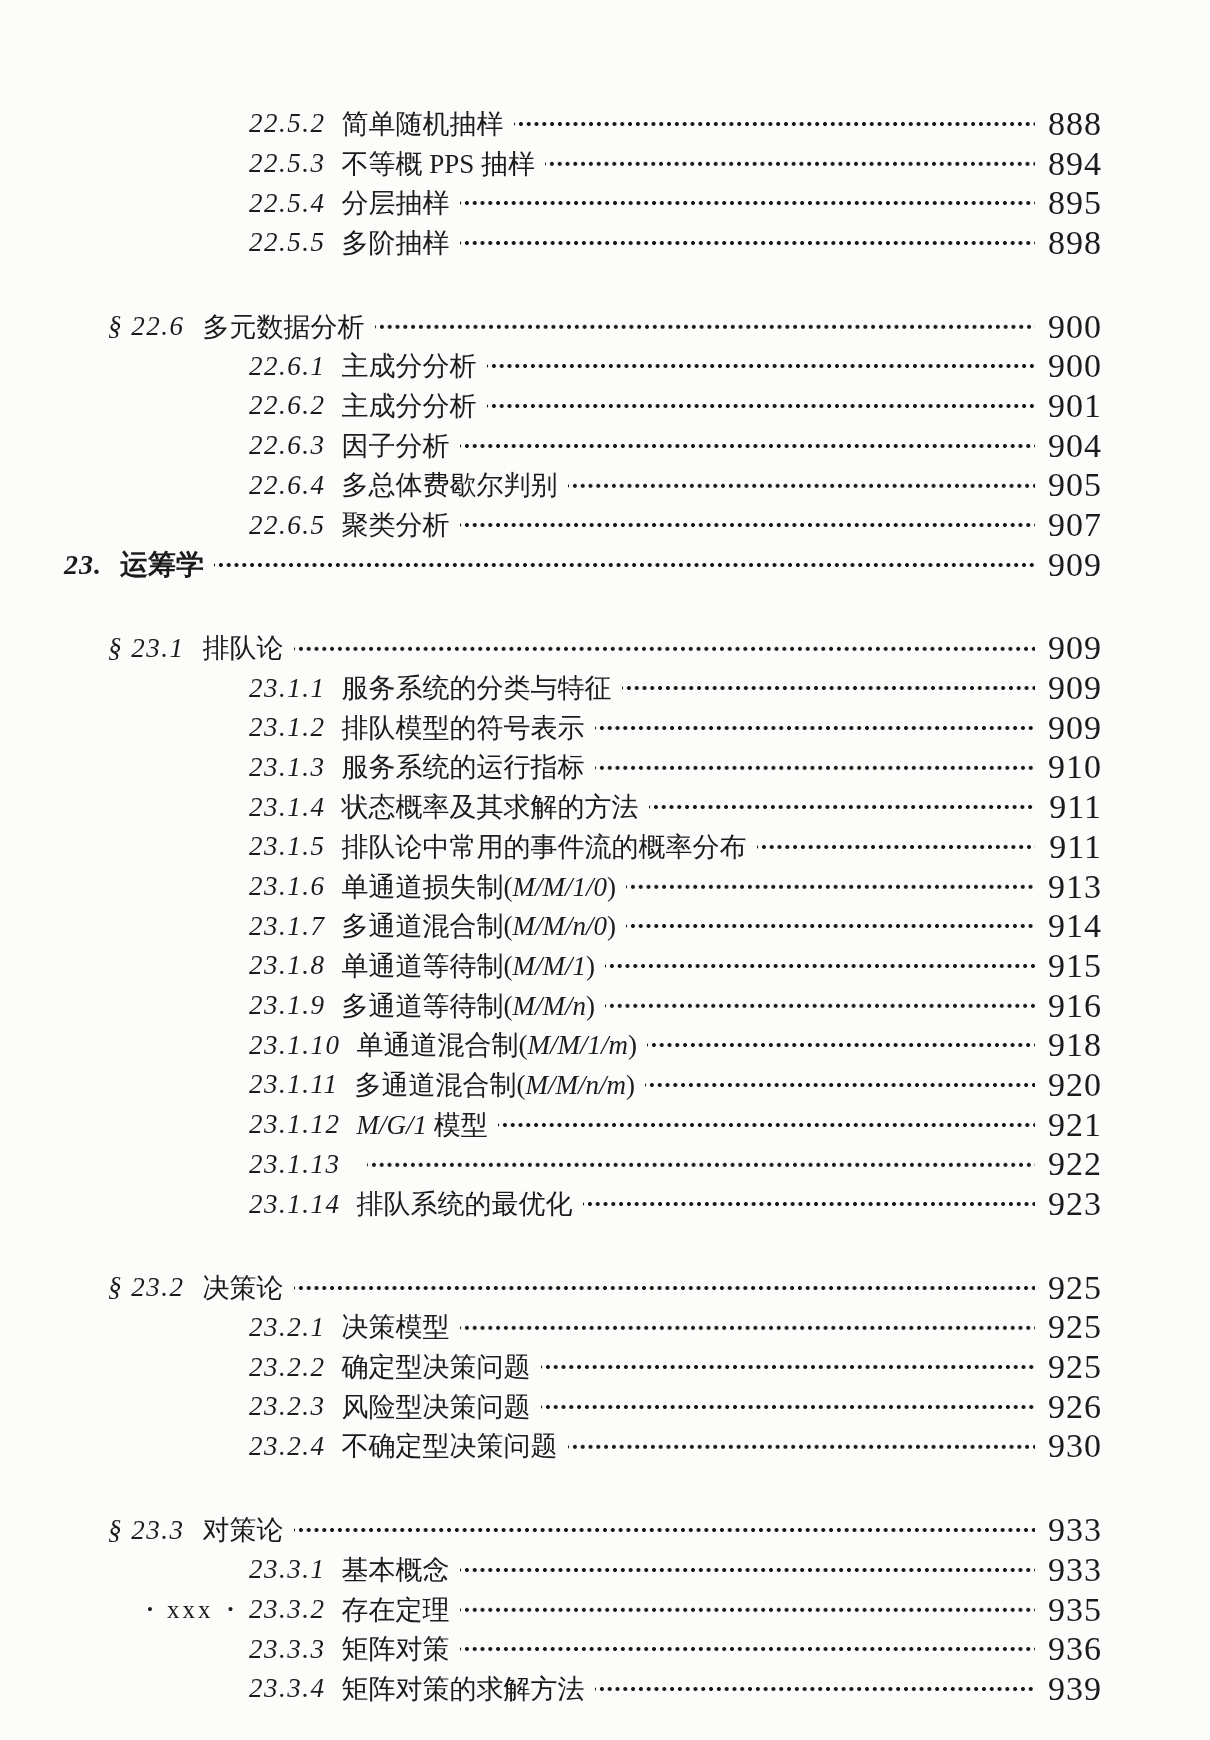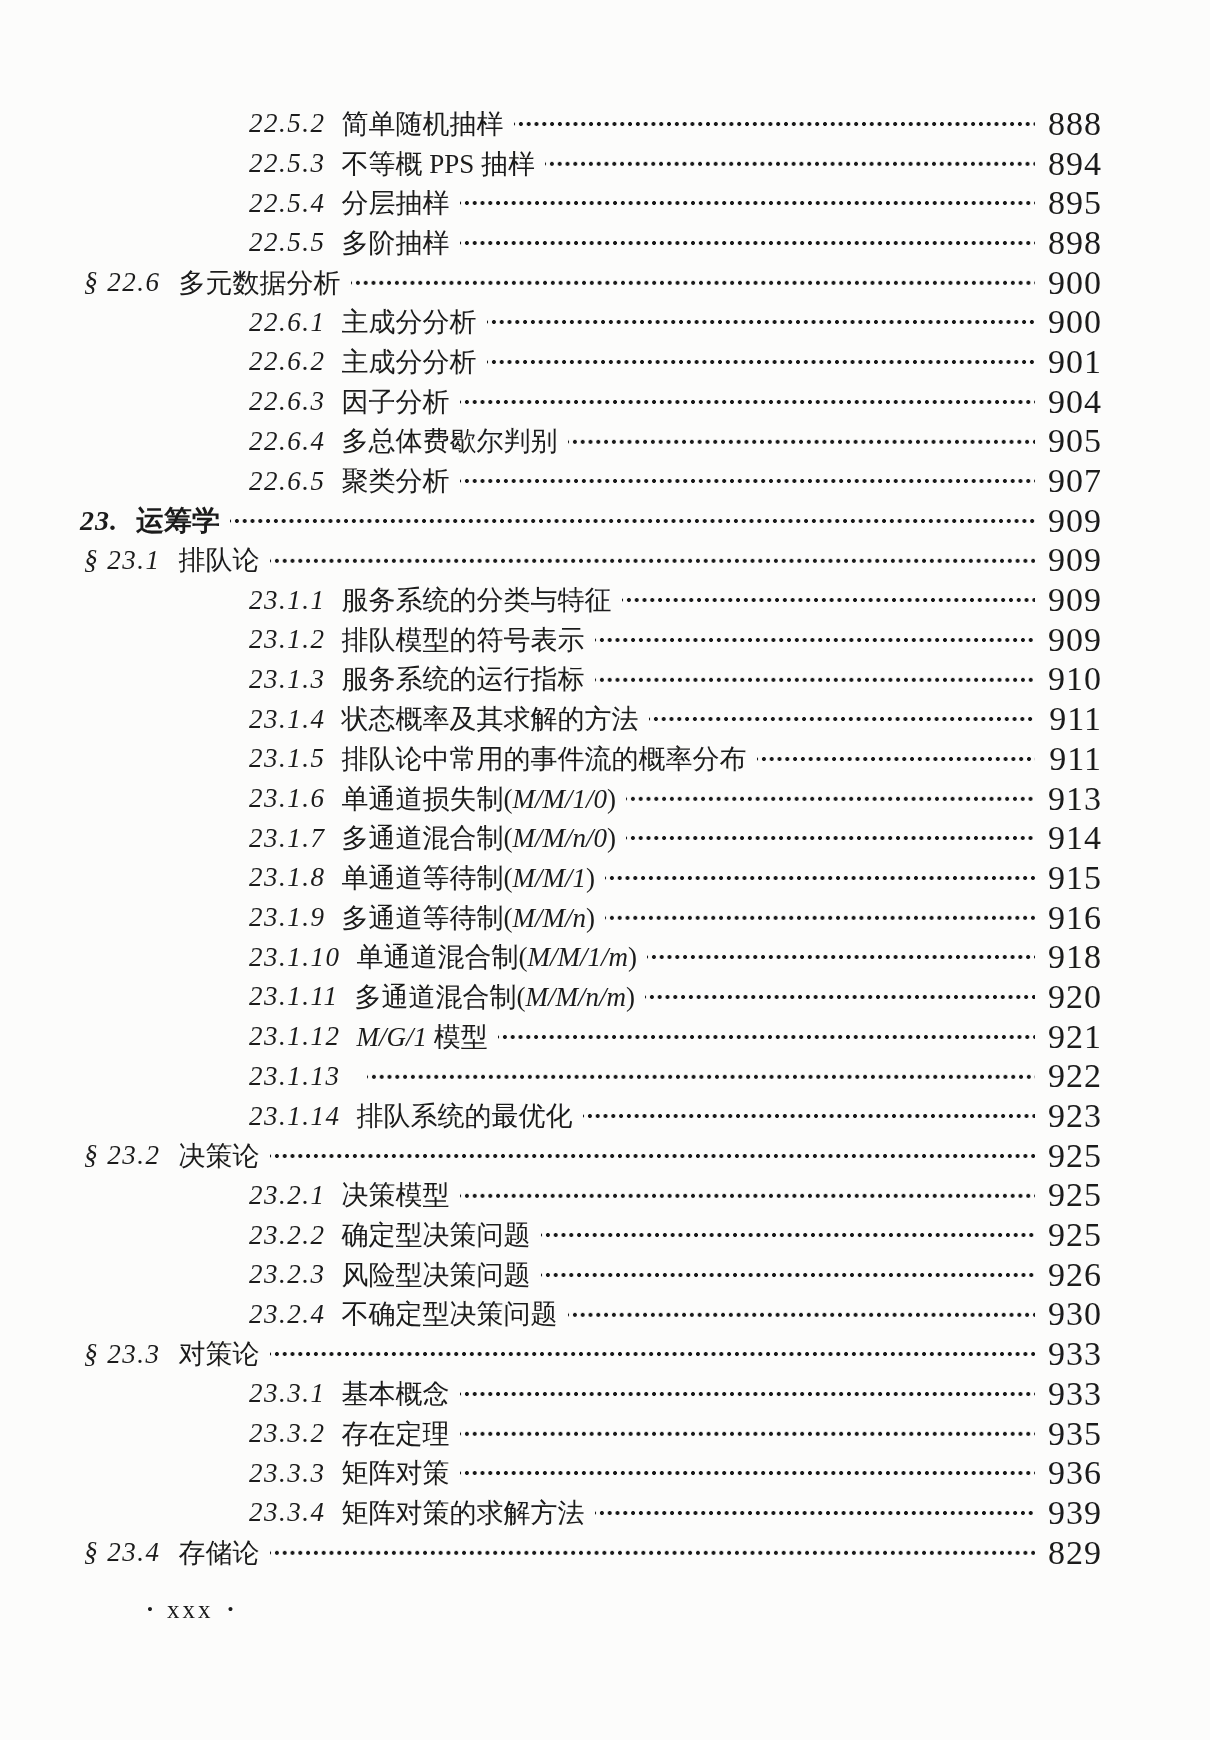--- a/index.html
+++ b/index.html
@@ -18,23 +18,23 @@
     align-items:center;
     height:39.7px;
     padding-right:108px;
     font-size:27px;
     white-space:nowrap;
   }
   .row .num{letter-spacing:1.5px;flex:0 0 auto;font-style:italic;}
   .row .title{flex:0 0 auto;}
   .row.subsection{padding-left:249px;}
   .row.subsection .num{margin-right:16px;}
-  .row.section{padding-left:84px;}
+  .row.section{padding-left:108px;margin-top:44px;}
   .row.section .num{margin-right:18px;}
-  .row.chapter{padding-left:80px;font-weight:bold;font-size:28px;}
+  .row.chapter{padding-left:64px;font-weight:bold;font-size:28px;}
   .row.chapter .num{margin-right:18px;letter-spacing:1px;}
   .it{font-style:italic;}
   .sb{font-size:0.62em;vertical-align:-0.22em;}
   .leader{
     flex:1 1 auto;
     align-self:stretch;
     margin-left:10px;
     background-image:radial-gradient(circle,#181818 1.8px,rgba(0,0,0,0) 2.2px);
     background-size:7.8px 39.7px;
     background-repeat:repeat-x;

